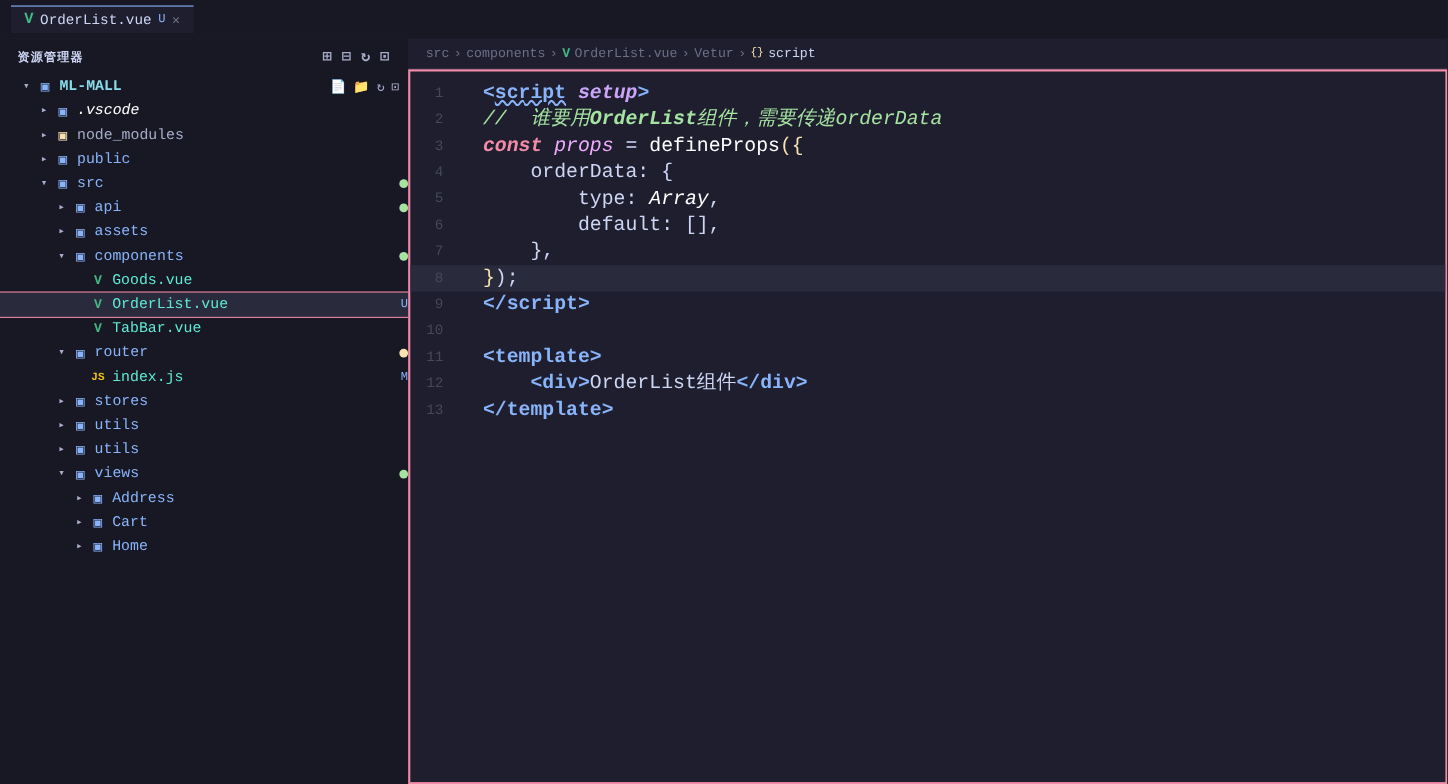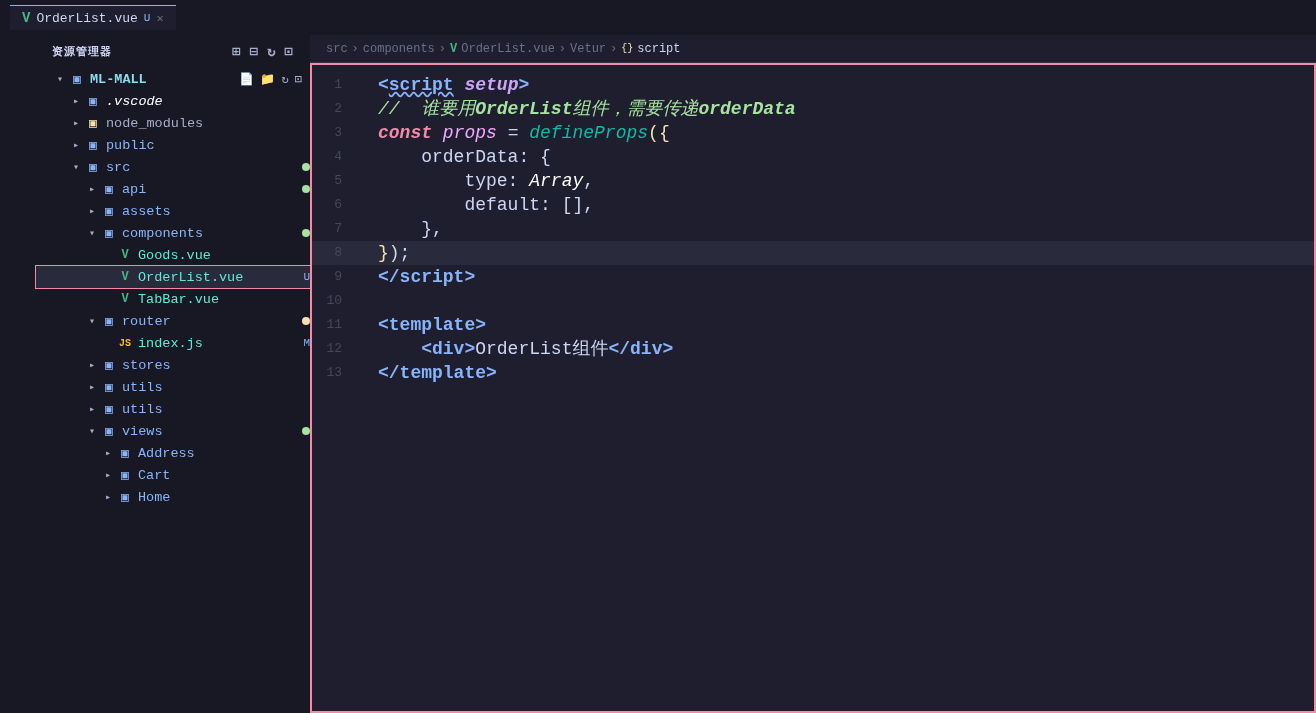--- a/index.html
+++ b/index.html
@@ -49,27 +49,26 @@
 
     
     .main-layout {
       display: flex;
       flex: 1;
       overflow: hidden;
     }
 
     
     .sidebar {
-      width: 310px;
+      width: 371px;
       background: #181825;
       display: flex;
       flex-direction: column;
       flex-shrink: 0;
       overflow-y: auto;
-      padding-left: 36px;
     }
     .sidebar-header {
       display: flex;
       align-items: center;
       justify-content: space-between;
       padding: 8px 16px;
       font-size: 11px;
       font-weight: bold;
       color: #cdd6f4;
       letter-spacing: 1px;
@@ -229,21 +228,21 @@
     }
 
     
     .c-tag { color: #89b4fa; font-weight: bold; }
     .c-attr { color: #cba6f7; font-style: italic; }
     .c-yellow { color: #f9e2af; }
     .c-white { color: #cdd6f4; }
     .c-comment { color: #a6e3a1; font-style: italic; }
     .c-const { color: #f38ba8; font-style: italic; font-weight: bold; }
     .c-props { color: #f0abfc; font-style: italic; }
-    .c-func { color: #14b8a6; font-style: italic; }
+    .c-func { color: #ffffff; }
     .c-blue { color: #ffffff; font-style: italic; }
 
     
     .sidebar::-webkit-scrollbar,
     .code-editor::-webkit-scrollbar { width: 6px; }
     .sidebar::-webkit-scrollbar-track,
     .code-editor::-webkit-scrollbar-track { background: transparent; }
     .sidebar::-webkit-scrollbar-thumb,
     .code-editor::-webkit-scrollbar-thumb { background: #45475a; border-radius: 3px; }
   </style>
@@ -467,21 +466,21 @@
 
     <div class="code-editor">
 
       <div class="code-line">
         <span class="line-number">1</span>
         <span class="line-content"><span class="c-tag">&lt;<span style="text-decoration:underline wavy #89b4fa;">script</span> <span class="c-attr" style="font-style:italic;">setup</span>&gt;</span></span>
       </div>
 
       <div class="code-line">
         <span class="line-number">2</span>
-        <span class="line-content"><span class="c-comment">// &nbsp;谁要用<span style="font-weight:bold;">OrderList</span>组件，需要传递<span style="font-style:italic;font-weight:bold;">orderData</span></span></span>
+        <span class="line-content"><span class="c-comment">// &nbsp;谁要用<span style="font-weight:bold;">OrderList</span>组件，需要传递<span style="font-style:italic;font-weight:normal;">orderData</span></span></span>
       </div>
 
       <div class="code-line">
         <span class="line-number">3</span>
         <span class="line-content"><span class="c-const">const</span> <span class="c-props">props</span><span class="c-white"> = </span><span class="c-func">defineProps</span><span class="c-yellow">({</span></span>
       </div>
 
       <div class="code-line">
         <span class="line-number">4</span>
         <span class="line-content"><span class="c-white">    orderData: {</span></span>

